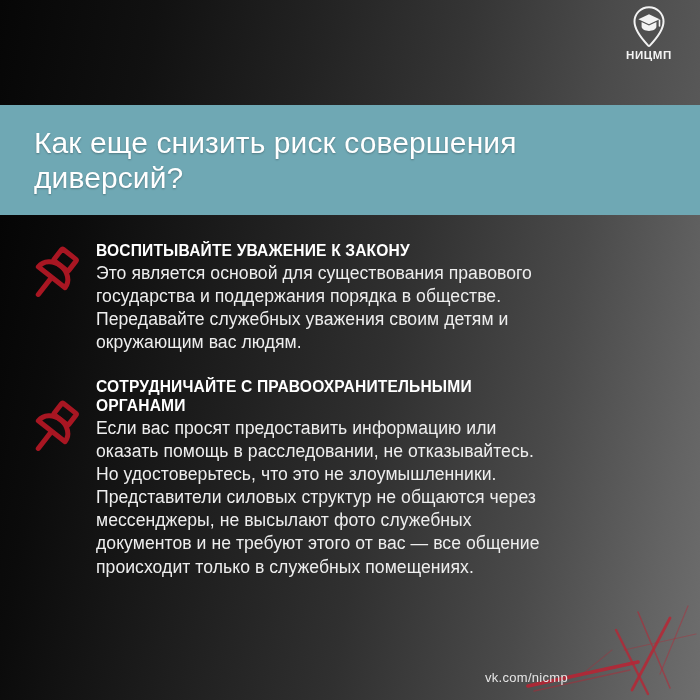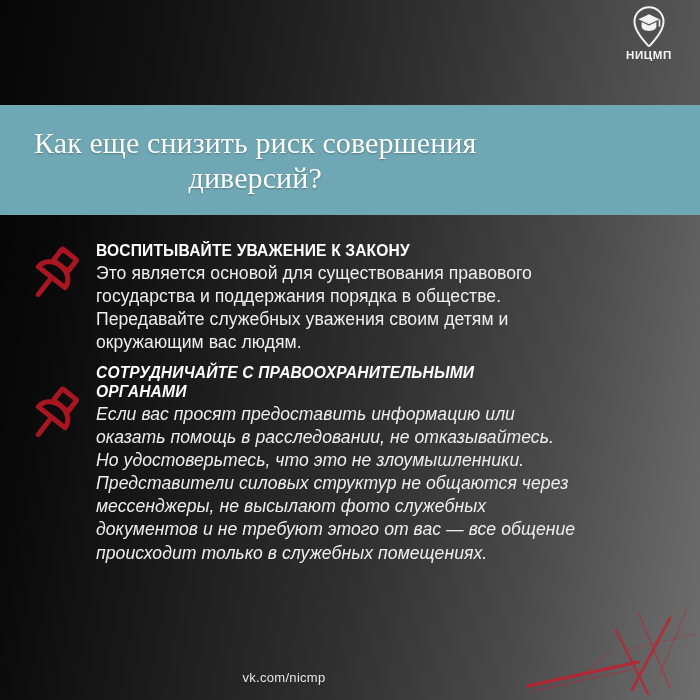--- a/index.html
+++ b/index.html
@@ -62,39 +62,38 @@
     display:flex; align-items:center;
   }
   .banner-title {
     padding:0 34px;
     color:#ffffff;
     font-size:30px;
     font-weight:400;
     line-height:1.17;
     letter-spacing:0.1px;
     text-shadow:0 1px 2px rgba(0,0,0,0.28);
-    font-family:Liberation Serif, serif;
+    font-family:Liberation Sans, sans-serif;
     white-space:pre-line;
-    text-align:center;
   }
 
   
   .content {
     position:absolute; left:0; top:205px;
     width:700px; height:440px;
     padding:35px 0 0 0;
   }
   .block {
     position:relative;
     display:flex;
     align-items:flex-start;
     padding-left:14px;
     padding-right:24px;
   }
-  .block + .block { margin-top:8px;font-style:italic; }
+  .block + .block { margin-top:22px; }
 
   .pin-wrap {
     flex:0 0 82px;
     height:80px;
     display:flex; align-items:flex-start; justify-content:center;
     padding-top:4px;
   }
   .pin-icon { width:62px; height:62px; display:block; }
 
   .block-text { flex:1 1 auto; padding-top:1px; }
@@ -127,21 +126,21 @@
     position:absolute; right:0; bottom:0;
     width:180px; height:110px;
     pointer-events:none;
     opacity:0.85;
   }
 
   
   .footer {
     position:absolute; left:0; bottom:14px;
     width:568px;
-    text-align:center;
+    text-align:right;
   }
   .footer-link {
     color:#e6e6e6;
     font-size:13px;
     font-weight:400;
     letter-spacing:0.3px;
     text-decoration:none;
     font-family:"Liberation Sans", sans-serif;
   }
 </style>

